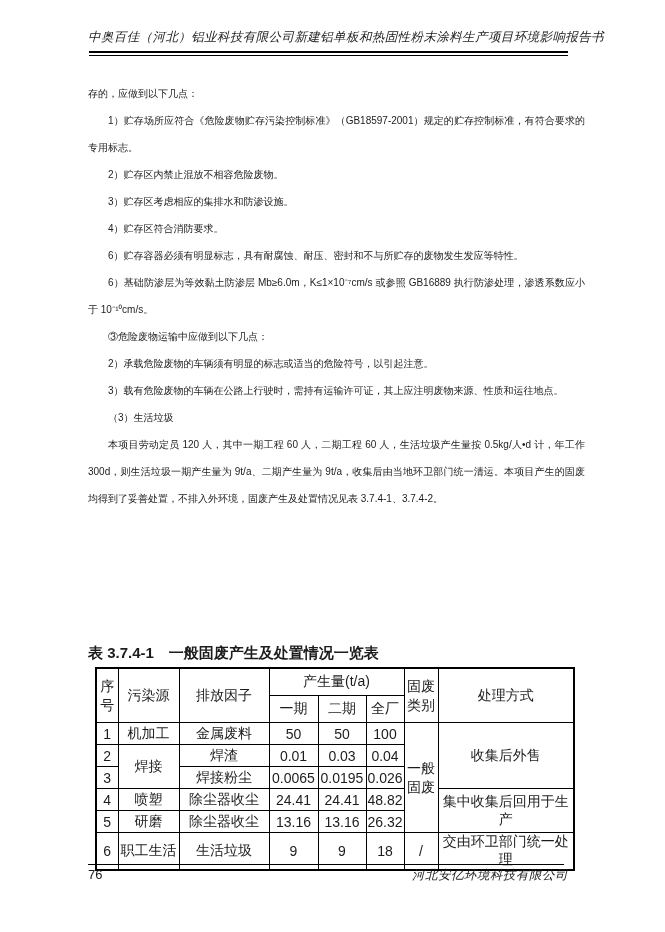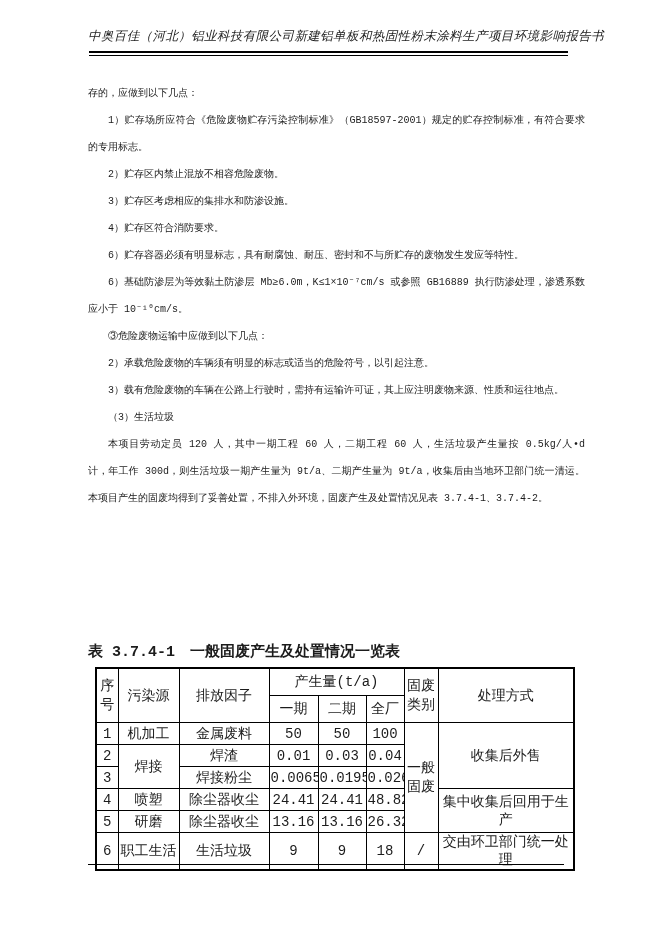--- a/index.html
+++ b/index.html
@@ -6,21 +6,21 @@
     margin: 0;
     padding: 0;
     background: #ffffff;
   }
   .page {
     position: relative;
     width: 665px;
     height: 932px;
     background: #ffffff;
     color: #1c1c1c;
-    font-family: Liberation Mono, monospace;
+    font-family: Liberation Sans, sans-serif;
     overflow: hidden;
   }
 
   
   .doc-header {
     position: absolute;
     top: 28px;
     left: 88px;
     width: 497px;
     text-align: center;
@@ -230,15 +230,19 @@
           <td>18</td>
           <td>/</td>
           <td>交由环卫部门统一处理</td>
         </tr>
       </tbody>
     </table>
   </div>
 
   <div class="doc-footer">
     <div class="footer-rule"></div>
+    <div class="footer-row">
+      <span class="footer-page-num">76</span>
+      <span class="footer-company">河北安亿环境科技有限公司</span>
+    </div>
   </div>
 
 </div>
 
 </body></html>

